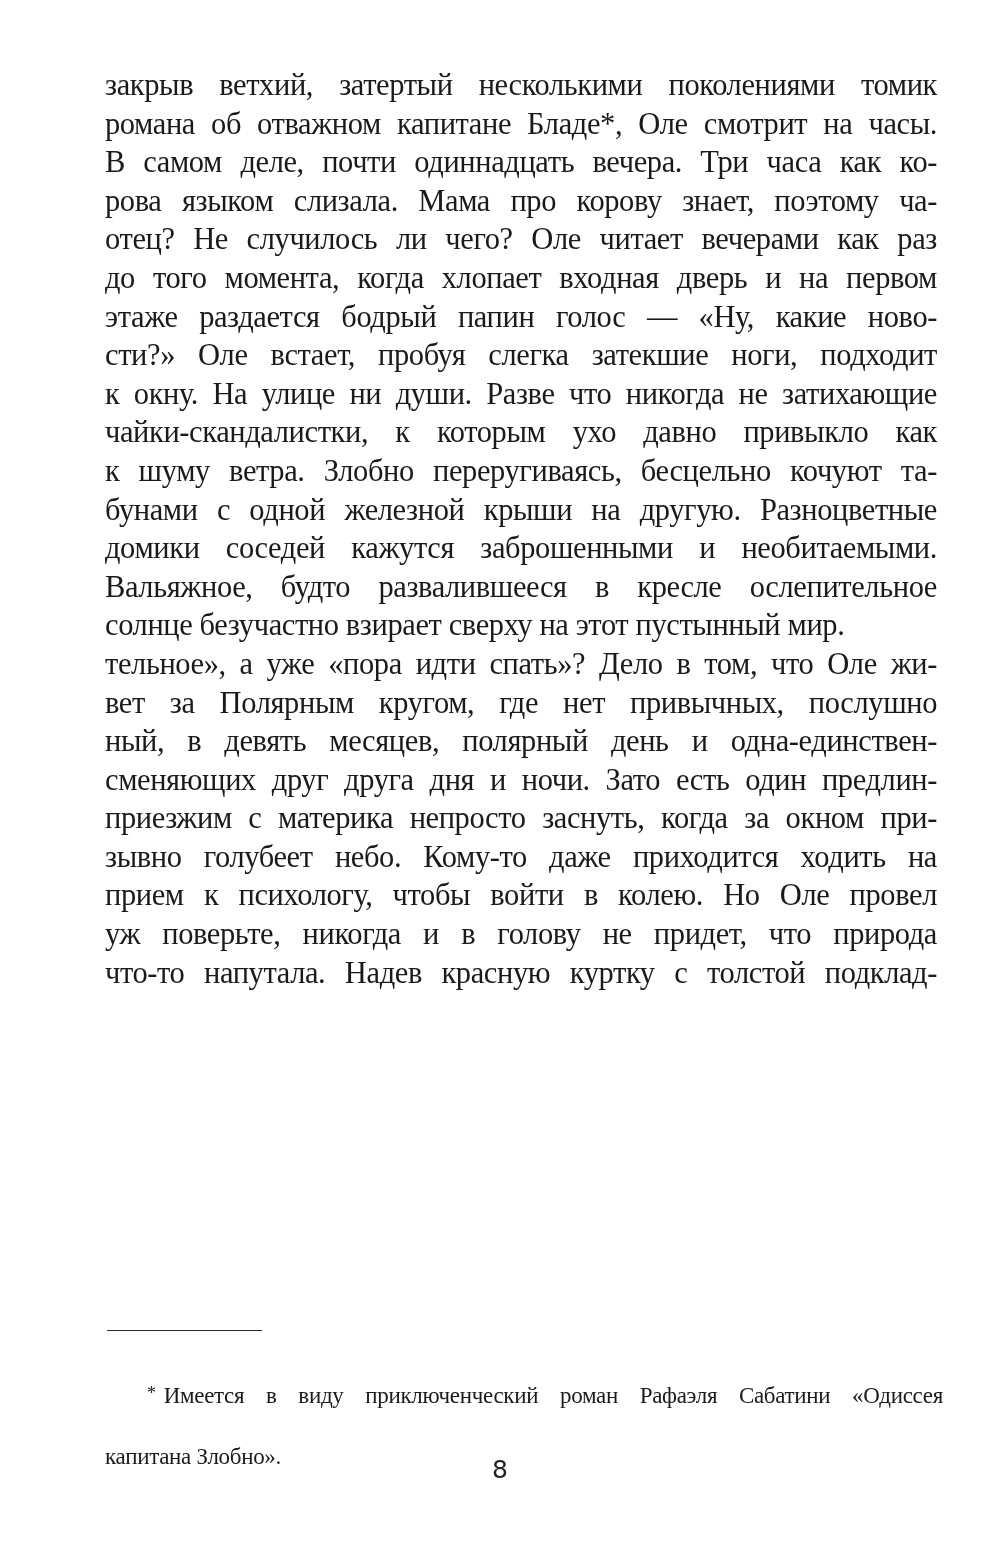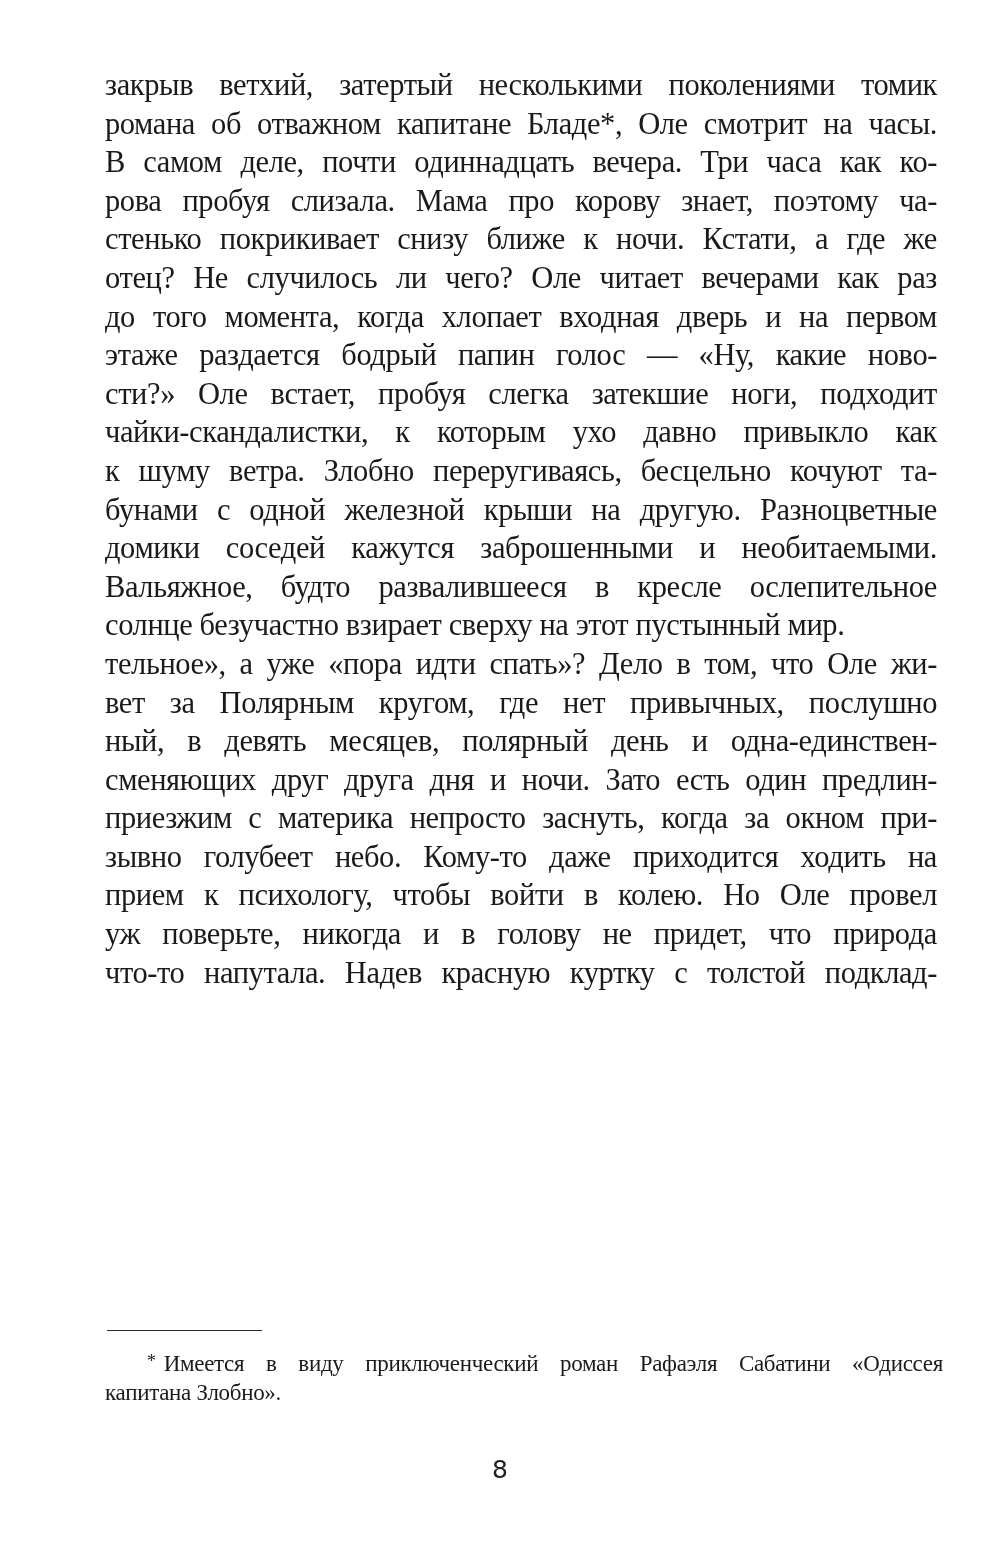--- a/index.html
+++ b/index.html
@@ -58,20 +58,21 @@
       top: 1346px;
       width: 838px;
     }
     .fn-line {
       display: block;
       font-size: 23px;
       height: 31px;
       line-height: 31px;
       white-space: nowrap;
       letter-spacing: -0.3px;
+      margin-top: 32px;
     }
     .fn-line.first {
       padding-left: 42px;
       text-align: justify;
       text-align-last: justify;
       width: calc(100% - 42px);
     }
     .fn-mark {
       font-size: 18px;
       vertical-align: 4px;
@@ -91,26 +92,26 @@
 </head>
 <body>
 
 <div class="page">
   <div class="body-text">
 
     <div>
       <span class="line">закрыв ветхий, затертый несколькими поколениями томик</span>
       <span class="line">романа об отважном капитане Бладе*, Оле смотрит на часы.</span>
       <span class="line">В самом деле, почти одиннадцать вечера. Три часа как ко-</span>
-      <span class="line">рова пробуя слизала. Мама про корову знает, поэтому ча-</span>
-      <span class="line">стенько покрикивает снизу ближе к ночи. Кстати, а где же</span>
+      <span class="line">рова языком слизала. Мама про корову знает, поэтому ча-</span>
       <span class="line">отец? Не случилось ли чего? Оле читает вечерами как раз</span>
       <span class="line">до того момента, когда хлопает входная дверь и на первом</span>
       <span class="line">этаже раздается бодрый папин голос — «Ну, какие ново-</span>
       <span class="line">сти?» Оле встает, пробуя слегка затекшие ноги, подходит</span>
+      <span class="line">к окну. На улице ни души. Разве что никогда не затихающие</span>
       <span class="line">чайки-скандалистки, к которым ухо давно привыкло как</span>
       <span class="line">к шуму ветра. Злобно переругиваясь, бесцельно кочуют та-</span>
       <span class="line">бунами с одной железной крыши на другую. Разноцветные</span>
       <span class="line">домики соседей кажутся заброшенными и необитаемыми.</span>
       <span class="line">Вальяжное, будто развалившееся в кресле ослепительное</span>
       <span class="line last">солнце безучастно взирает сверху на этот пустынный мир.</span>
     </div>
 
     <div>
       <span class="line">тельное», а уже «пора идти спать»? Дело в том, что Оле жи-</span>

